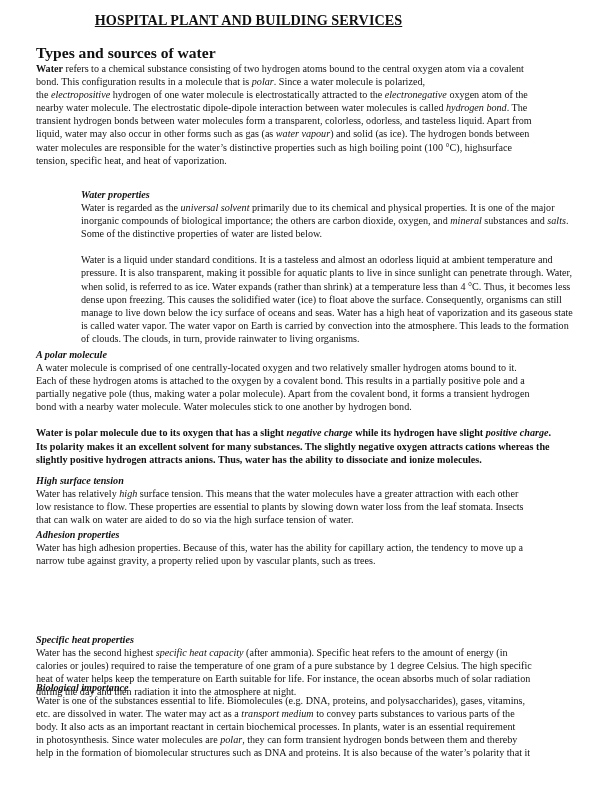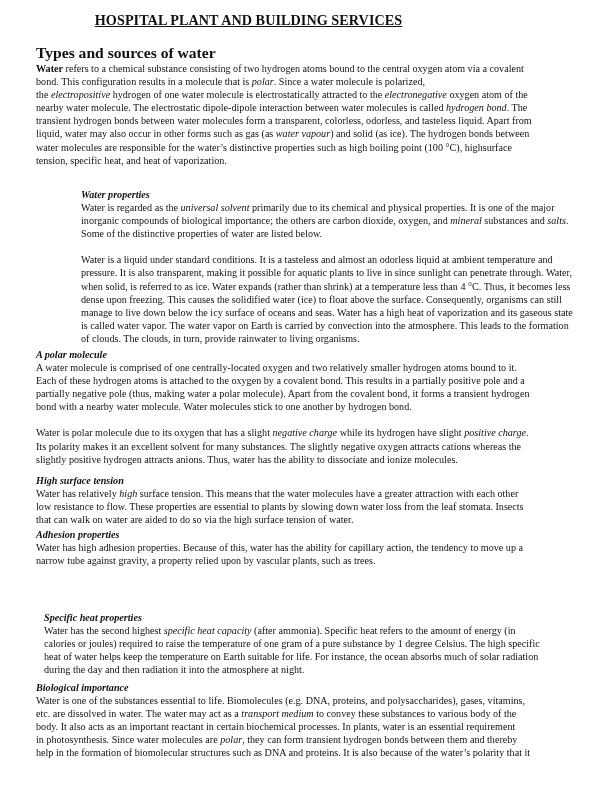--- a/index.html
+++ b/index.html
@@ -48,53 +48,53 @@
       </div>
     </div>
     <div class="section" style="top: 348px;">
       <div class="heading">A polar molecule</div>
       <div>
         <div class="line"><span>A water molecule is comprised of one centrally-located oxygen and two relatively smaller hydrogen atoms bound to it.</span></div>
         <div class="line"><span>Each of these hydrogen atoms is attached to the oxygen by a covalent bond. This results in a partially positive pole and a</span></div>
         <div class="line"><span>partially negative pole (thus, making water a polar molecule). Apart from the covalent bond, it forms a transient hydrogen</span></div>
         <div class="line"><span>bond with a nearby water molecule. Water molecules stick to one another by hydrogen bond.</span></div>
       </div>
-      <div style="margin-top: 13px;">
+      <div style="margin-top: 13px; font-weight: bold;">
         <div class="line"><span>Water is polar molecule due to its oxygen that has a slight </span><i>negative charge</i><span> while its hydrogen have slight </span><i>positive charge</i><span>.</span></div>
         <div class="line"><span>Its polarity makes it an excellent solvent for many substances. The slightly negative oxygen attracts cations whereas the</span></div>
         <div class="line"><span>slightly positive hydrogen attracts anions. Thus, water has the ability to dissociate and ionize molecules.</span></div>
       </div>
     </div>
     <div class="section" style="top: 474px;">
       <div class="heading">High surface tension</div>
       <div>
         <div class="line"><span>Water has relatively </span><i>high</i><span> surface tension. This means that the water molecules have a greater attraction with each other</span></div>
         <div class="line"><span>low resistance to flow. These properties are essential to plants by slowing down water loss from the leaf stomata. Insects</span></div>
         <div class="line"><span>that can walk on water are aided to do so via the high surface tension of water.</span></div>
       </div>
     </div>
     <div class="section" style="top: 528px;">
       <div class="heading">Adhesion properties</div>
       <div>
         <div class="line"><span>Water has high adhesion properties. Because of this, water has the ability for capillary action, the tendency to move up a</span></div>
         <div class="line"><span>narrow tube against gravity, a property relied upon by vascular plants, such as trees.</span></div>
       </div>
     </div>
-    <div class="section" style="top: 611px; margin-left: 8px;">
+    <div class="section" style="top: 633px;">
       <div class="heading">Specific heat properties</div>
       <div>
         <div class="line"><span>Water has the second highest </span><i>specific heat capacity</i><span> (after ammonia). Specific heat refers to the amount of energy (in</span></div>
         <div class="line"><span>calories or joules) required to raise the temperature of one gram of a pure substance by 1 degree Celsius. The high specific</span></div>
         <div class="line"><span>heat of water helps keep the temperature on Earth suitable for life. For instance, the ocean absorbs much of solar radiation</span></div>
         <div class="line"><span>during the day and then radiation it into the atmosphere at night.</span></div>
       </div>
     </div>
     <div class="section" style="top: 681px;">
       <div class="heading">Biological importance</div>
       <div>
         <div class="line"><span>Water is one of the substances essential to life. Biomolecules (e.g. DNA, proteins, and polysaccharides), gases, vitamins,</span></div>
-        <div class="line"><span>etc. are dissolved in water. The water may act as a </span><i>transport medium</i><span> to convey these substances to various body of the</span></div>
+        <div class="line"><span>etc. are dissolved in water. The water may act as a </span><i>transport medium</i><span> to convey parts substances to various parts of the</span></div>
         <div class="line"><span>body. It also acts as an important reactant in certain biochemical processes. In plants, water is an essential requirement</span></div>
         <div class="line"><span>in photosynthesis. Since water molecules are </span><i>polar</i><span>, they can form transient hydrogen bonds between them and thereby</span></div>
         <div class="line"><span>help in the formation of biomolecular structures such as DNA and proteins. It is also because of the water’s polarity that it</span></div>
       </div>
     </div>
   </div>
 
 </body></html>

